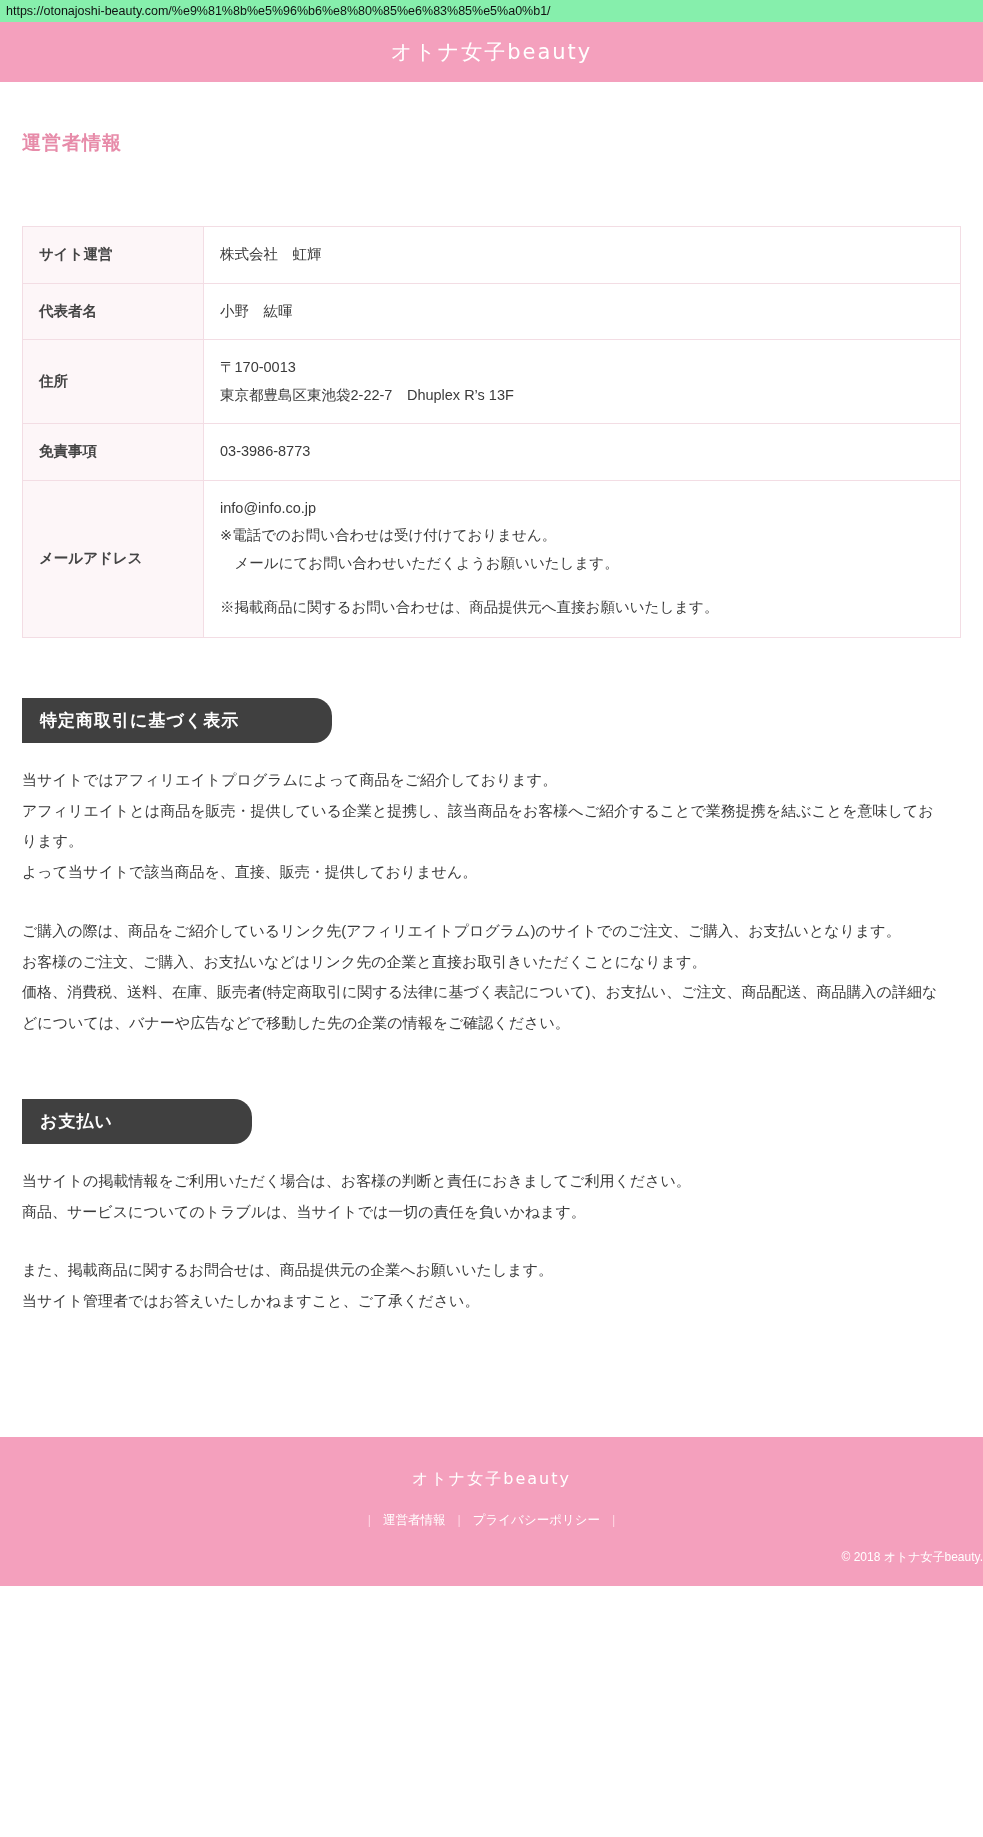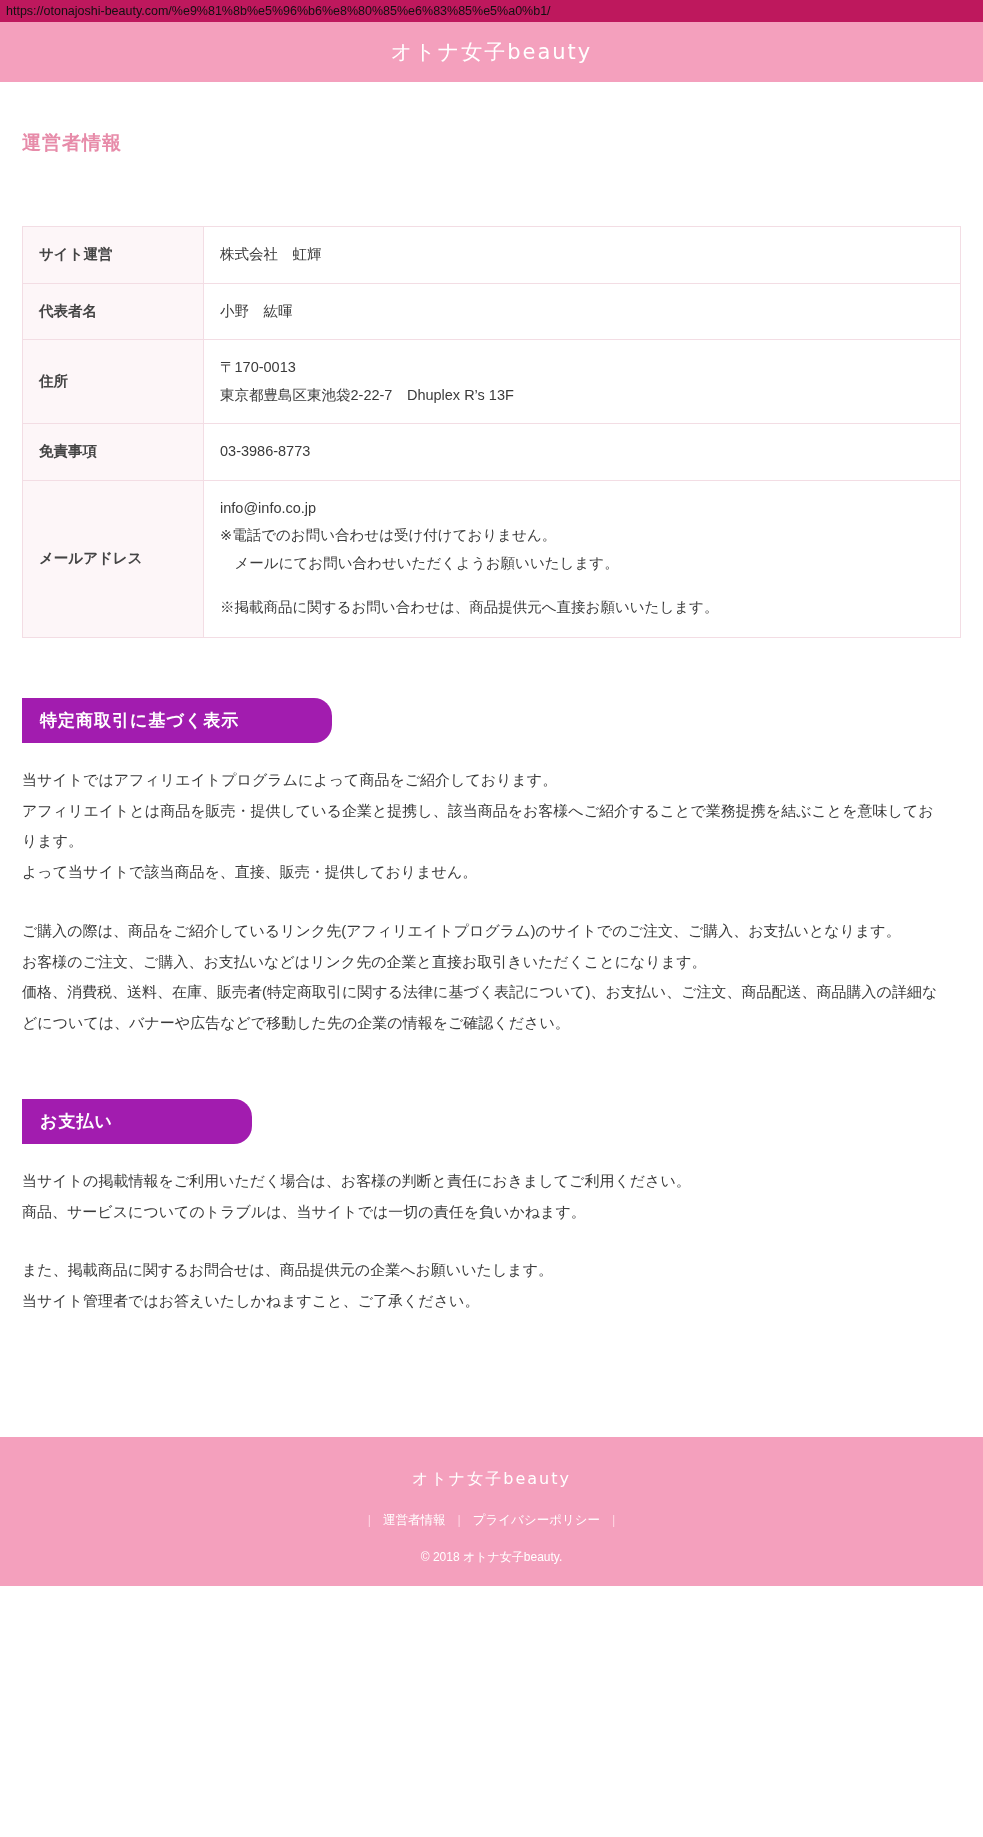--- a/index.html
+++ b/index.html
@@ -14,21 +14,21 @@
     -webkit-font-smoothing: antialiased;
   }
 
   
   .urlbar {
     height: 22px;
     line-height: 22px;
     font-size: 12.5px;
     color: #111111;
     padding: 0 6px;
-    background: #be185d;
+    background: #86efac;
     white-space: nowrap;
     overflow: hidden;
     text-overflow: ellipsis;
   }
 
   
   .site-header {
     background: #f4a0bd;
     height: 60px;
     display: flex;
@@ -88,21 +88,21 @@
     text-indent: 1em;
   }
   .mail-cell p.gap {
     margin-top: 18px;
     font-family: Liberation Mono, monospace;
   }
 
   
   .ribbon {
     margin-top: 60px;
-    background: #a21caf;
+    background: #404040;
     color: #ffffff;
     font-size: 17px;
     font-weight: bold;
     letter-spacing: 1px;
     padding: 11px 18px;
     border-radius: 0 18px 18px 0;
     display: inline-block;
     min-width: 230px;
     box-sizing: border-box;
   }
@@ -144,20 +144,21 @@
     margin: 0 12px;
   }
   .footer-nav a {
     color: #ffffff;
     text-decoration: none;
   }
   .footer-copy {
     margin-top: 20px;
     font-size: 12px;
     color: #ffffff;
+    text-align: right;
   }
 </style>
 </head>
 <body>
 
 <div class="urlbar">https://otonajoshi-beauty.com/%e9%81%8b%e5%96%b6%e8%80%85%e6%83%85%e5%a0%b1/</div>
 
 <div class="site-header">
   <div class="site-logo">オトナ女子beauty</div>
 </div>

